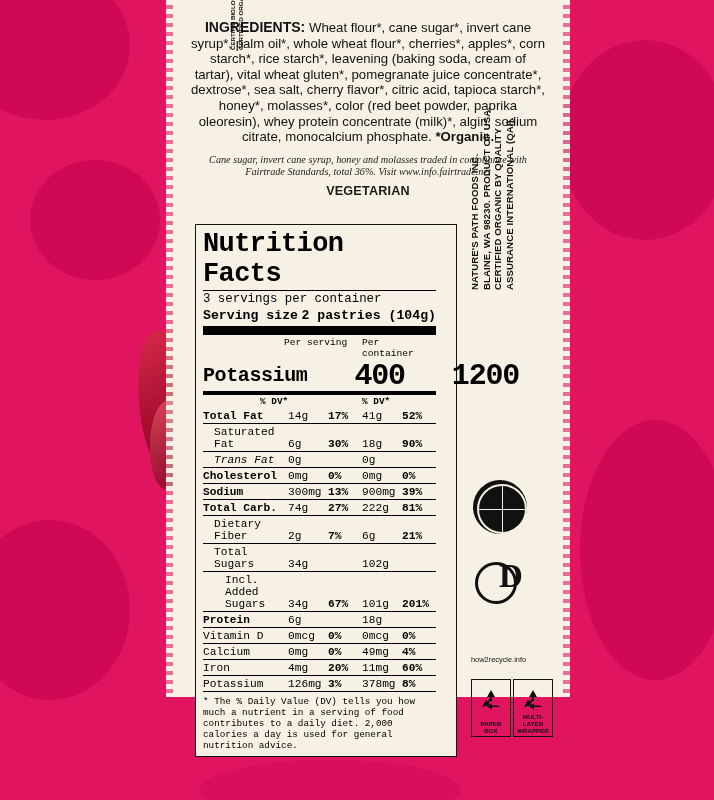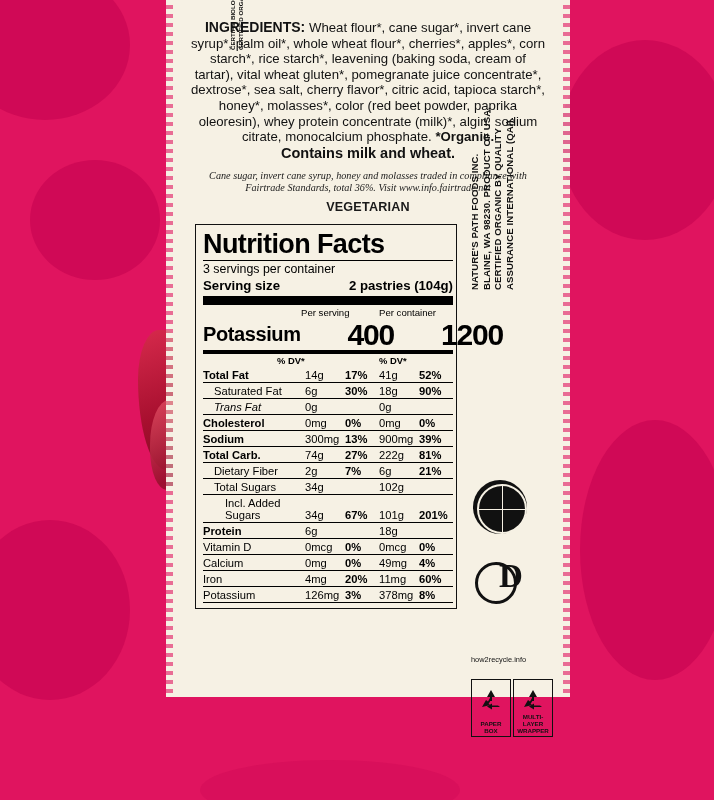--- a/index.html
+++ b/index.html
@@ -119,22 +119,22 @@
 
   
   .nf {
     position: absolute;
     left: 22px;
     top: 224px;
     width: 262px;
     background: #f6f1e4;
     border: 1px solid #111;
     box-sizing: border-box;
-    padding: 3px 3px 5px 7px;
-    font-family: Liberation Sans, sans-serif;
+    padding: 3px 20px 5px 7px;
+    font-family: Liberation Mono, monospace;
     color: #000;
   }
   .nf-title {
     font-weight: bold;
     font-size: 27px;
     line-height: 30px;
     letter-spacing: -0.6px;
     margin: 1px 0 1px 0;
   }
   .rule-thin { border-bottom: 1px solid #000; }
@@ -363,21 +363,20 @@
 
 <div class="cherry-art"></div>
 <div class="cherry-art2"></div>
 
 <div class="panel">
   <div class="content">
 
     <div class="ingredients">
       <span class="hdr">INGREDIENTS:</span>
       <span>Wheat flour*, cane sugar*, invert cane syrup*, palm oil*, whole wheat flour*, cherries*, apples*, corn starch*, rice starch*, leavening (baking soda, cream of tartar), vital wheat gluten*, pomegranate juice concentrate*, dextrose*, sea salt, cherry flavor*, citric acid, tapioca starch*, honey*, molasses*, color (red beet powder, paprika oleoresin), whey protein concentrate (milk)*, algin, sodium citrate, monocalcium phosphate. </span><span class="bold">*Organic.</span>
-      <div class="contains">Contains milk and wheat.</div>
     </div>
 
     <div class="fairtrade">Cane sugar, invert cane syrup, honey and molasses traded in compliance with Fairtrade Standards, total 36%. Visit www.info.fairtrade.net</div>
     <div class="vegetarian">VEGETARIAN</div>
 
     <div class="nf">
       <div class="nf-title">Nutrition Facts</div>
       <div class="rule-thin"></div>
       <div class="nf-servings">3 servings per container</div>
       <div class="nf-serving-size">
@@ -500,20 +499,21 @@
           <tr>
             <td class="name">Potassium</td>
             <td class="amt">126mg</td>
             <td class="pct b">3%</td>
             <td class="amt2">378mg</td>
             <td class="pct2 b">8%</td>
           </tr>
         </tbody>
       </table>
 
+      <div class="nf-footnote">* The % Daily Value (DV) tells you how much a nutrient in a serving of food contributes to a daily diet. 2,000 calories a day is used for general nutrition advice.</div>
     </div>
 
     <div class="side-text">
       <div>NATURE'S PATH FOODS INC.</div>
       <div>BLAINE, WA 98230. PRODUCT OF USA.</div>
       <div>CERTIFIED ORGANIC BY QUALITY</div>
       <div>ASSURANCE INTERNATIONAL (QAI).</div>
     </div>
 
     <div class="qai-seal">

